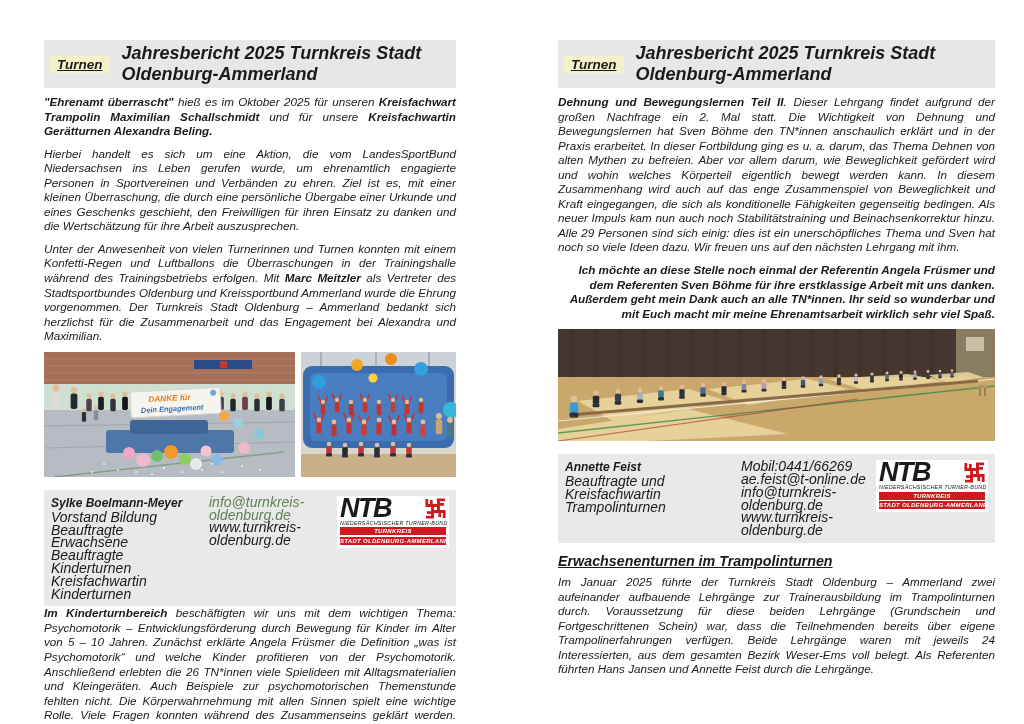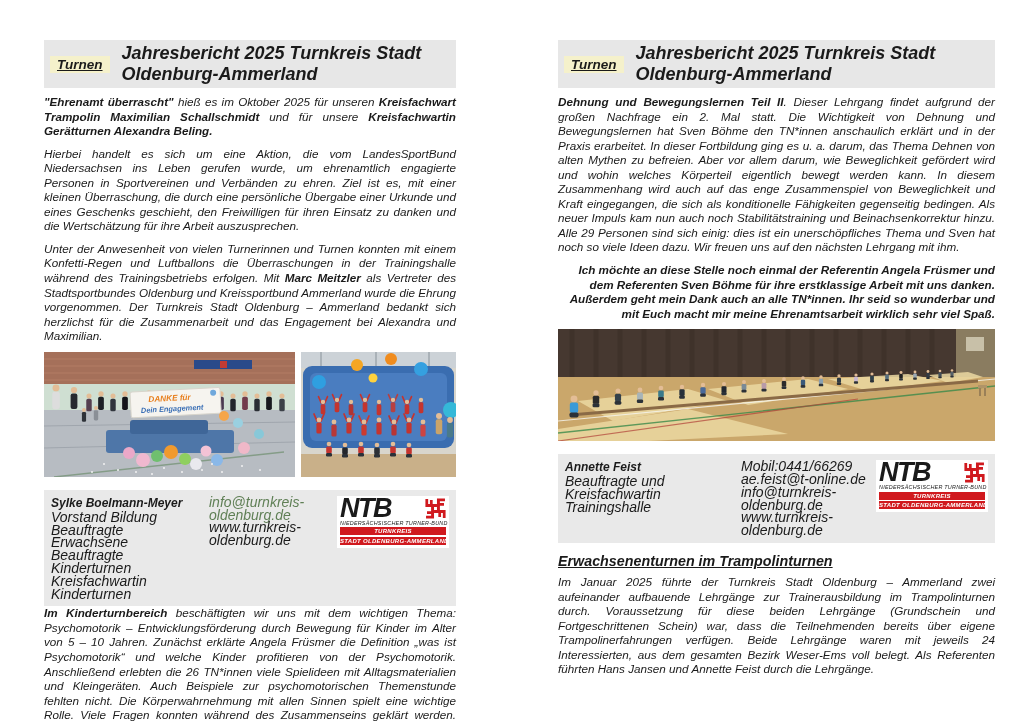--- a/index.html
+++ b/index.html
@@ -307,21 +307,21 @@
       </g>
       <rect x="420" y="56" width="9" height="3" fill="#b09468"></rect>
       <rect x="421" y="59" width="2" height="8" fill="#9a8058"></rect>
       <rect x="426" y="59" width="2" height="8" fill="#9a8058"></rect>
     </svg>
 
     <div class="contact-box">
       <div class="who" style="width:168px">
         <div class="contact-name">Annette Feist</div>
         <div class="contact-role">Beauftragte und Kreisfachwartin</div>
-        <div class="contact-role">Trainingshalle</div>
+        <div class="contact-role">Trampolinturnen</div>
       </div>
       <div class="lines">
         <div class="contact-line">Mobil:0441/66269</div>
         <div class="contact-line">ae.feist@t-online.de</div>
         <div class="contact-line">info@turnkreis-oldenburg.de</div>
         <div class="contact-line">www.turnkreis-oldenburg.de</div>
       </div>
       <div class="ntb">
         <div class="ntb-top">
           <span class="ntb-acronym">NTB</span>

